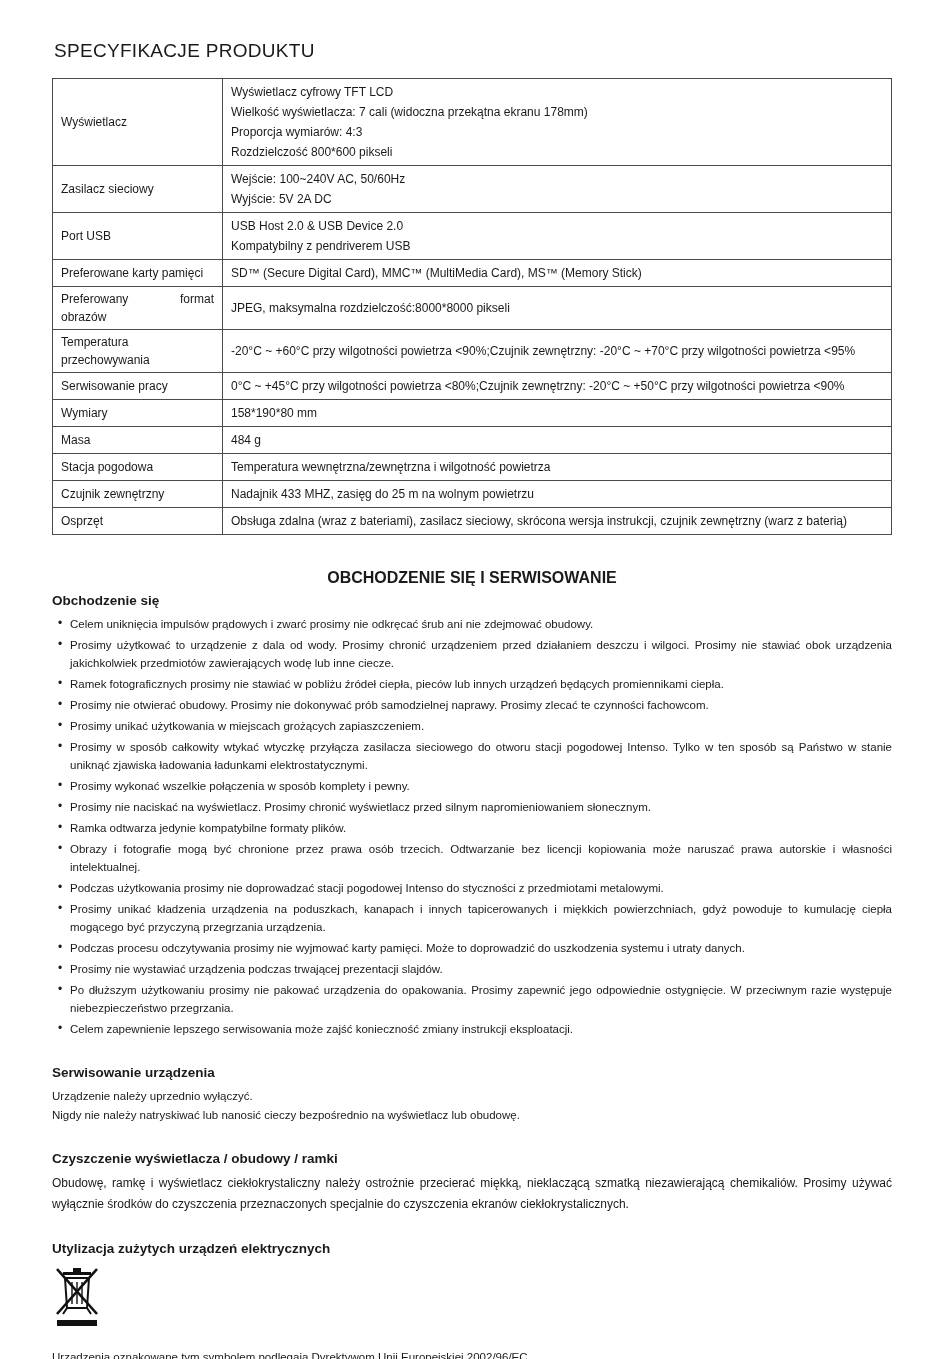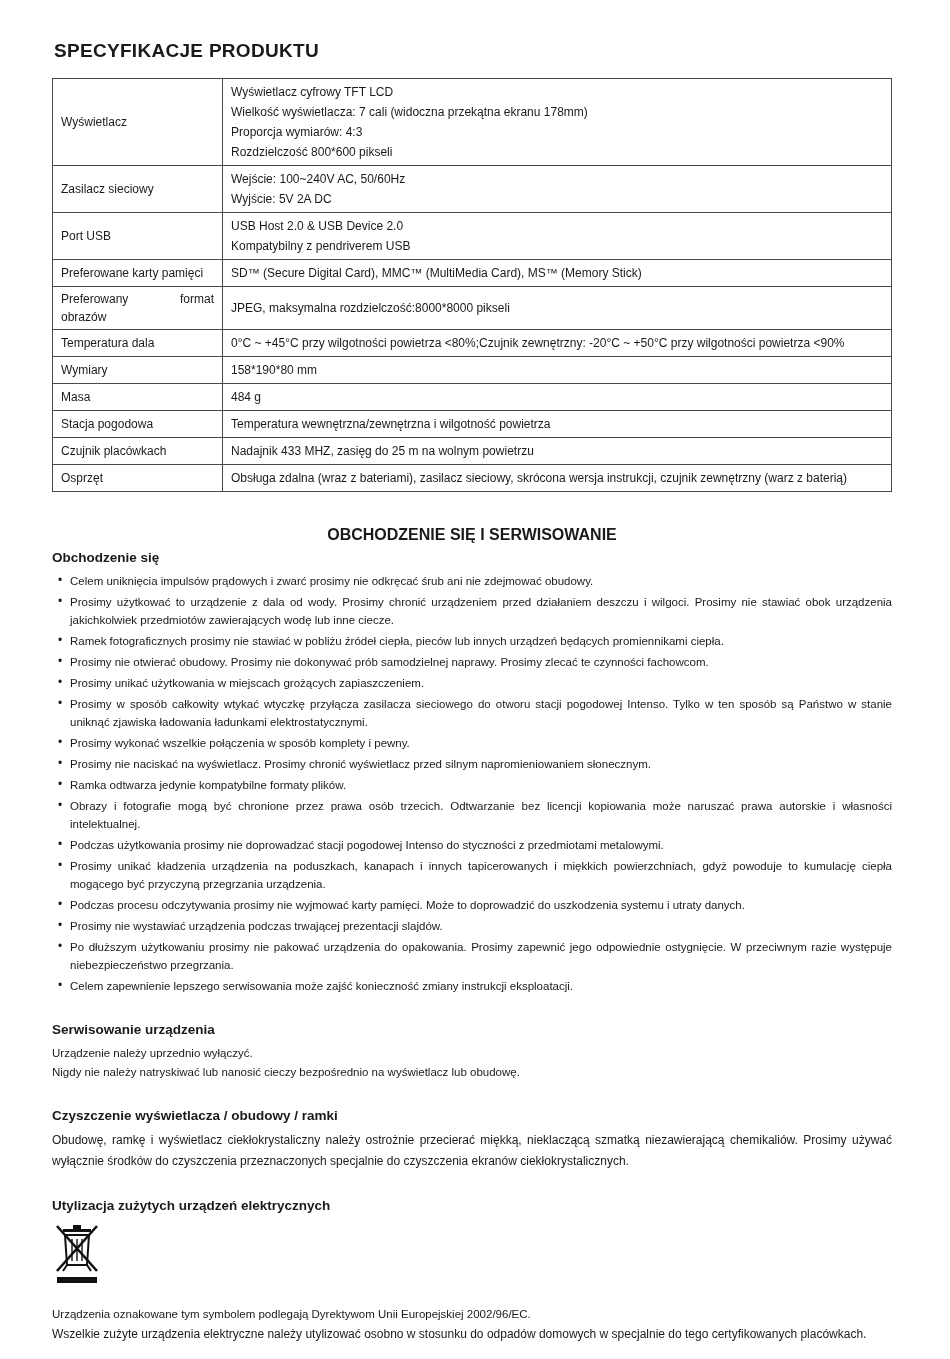--- a/index.html
+++ b/index.html
@@ -5,21 +5,21 @@
   * { margin:0; padding:0; box-sizing:border-box; }
   html, body { background:#ffffff; }
   body {
     width:950px; min-height:1359px;
     font-family:"Liberation Sans","DejaVu Sans",sans-serif;
     color:#1a1a1a;
     display:flex; flex-direction:column;
   }
   .page { padding:40px 58px 6px 52px; flex:1 0 auto; }
 
-  .doc-title { font-size:19px; font-weight:bold; letter-spacing:.3px; margin:0 0 16px 2px; }
+  .doc-title { font-size:19px; font-weight:normal; letter-spacing:.3px; margin:0 0 16px 2px; }
 
   table.spec { width:100%; border-collapse:collapse; table-layout:fixed; }
   table.spec td {
     border:1px solid #4a4a4a;
     font-size:12px; line-height:1.5;
     padding:3px 8px; vertical-align:middle;
     overflow:hidden;
   }
   td.spec-label { width:170px; text-align:justify; }
   td.spec-value div { padding:1px 0; }
@@ -84,21 +84,27 @@
           <div>SD™ (Secure Digital Card), MMC™ (MultiMedia Card), MS™ (Memory Stick)</div>
         </td>
       </tr>
       <tr>
         <td class="spec-label">Preferowany format obrazów</td>
         <td class="spec-value">
           <div>JPEG, maksymalna rozdzielczość:8000*8000 pikseli</div>
         </td>
       </tr>
       <tr>
-        <td class="spec-label">Temperatura dala</td>
+        <td class="spec-label">Temperatura przechowywania</td>
+        <td class="spec-value">
+          <div>-20°C ~ +60°C przy wilgotności powietrza &lt;90%;Czujnik zewnętrzny: -20°C ~ +70°C przy wilgotności powietrza &lt;95%</div>
+        </td>
+      </tr>
+      <tr>
+        <td class="spec-label">Serwisowanie pracy</td>
         <td class="spec-value">
           <div>0°C ~ +45°C przy wilgotności powietrza &lt;80%;Czujnik zewnętrzny: -20°C ~ +50°C przy wilgotności powietrza &lt;90%</div>
         </td>
       </tr>
       <tr>
         <td class="spec-label">Wymiary</td>
         <td class="spec-value">
           <div>158*190*80 mm</div>
         </td>
       </tr>
@@ -108,21 +114,21 @@
           <div>484 g</div>
         </td>
       </tr>
       <tr>
         <td class="spec-label">Stacja pogodowa</td>
         <td class="spec-value">
           <div>Temperatura wewnętrzna/zewnętrzna i wilgotność powietrza</div>
         </td>
       </tr>
       <tr>
-        <td class="spec-label">Czujnik placówkach</td>
+        <td class="spec-label">Czujnik zewnętrzny</td>
         <td class="spec-value">
           <div>Nadajnik 433 MHZ, zasięg do 25 m na wolnym powietrzu</div>
         </td>
       </tr>
       <tr>
         <td class="spec-label">Osprzęt</td>
         <td class="spec-value">
           <div>Obsługa zdalna (wraz z bateriami), zasilacz sieciowy, skrócona wersja instrukcji, czujnik zewnętrzny (warz z baterią)</div>
         </td>
       </tr>

